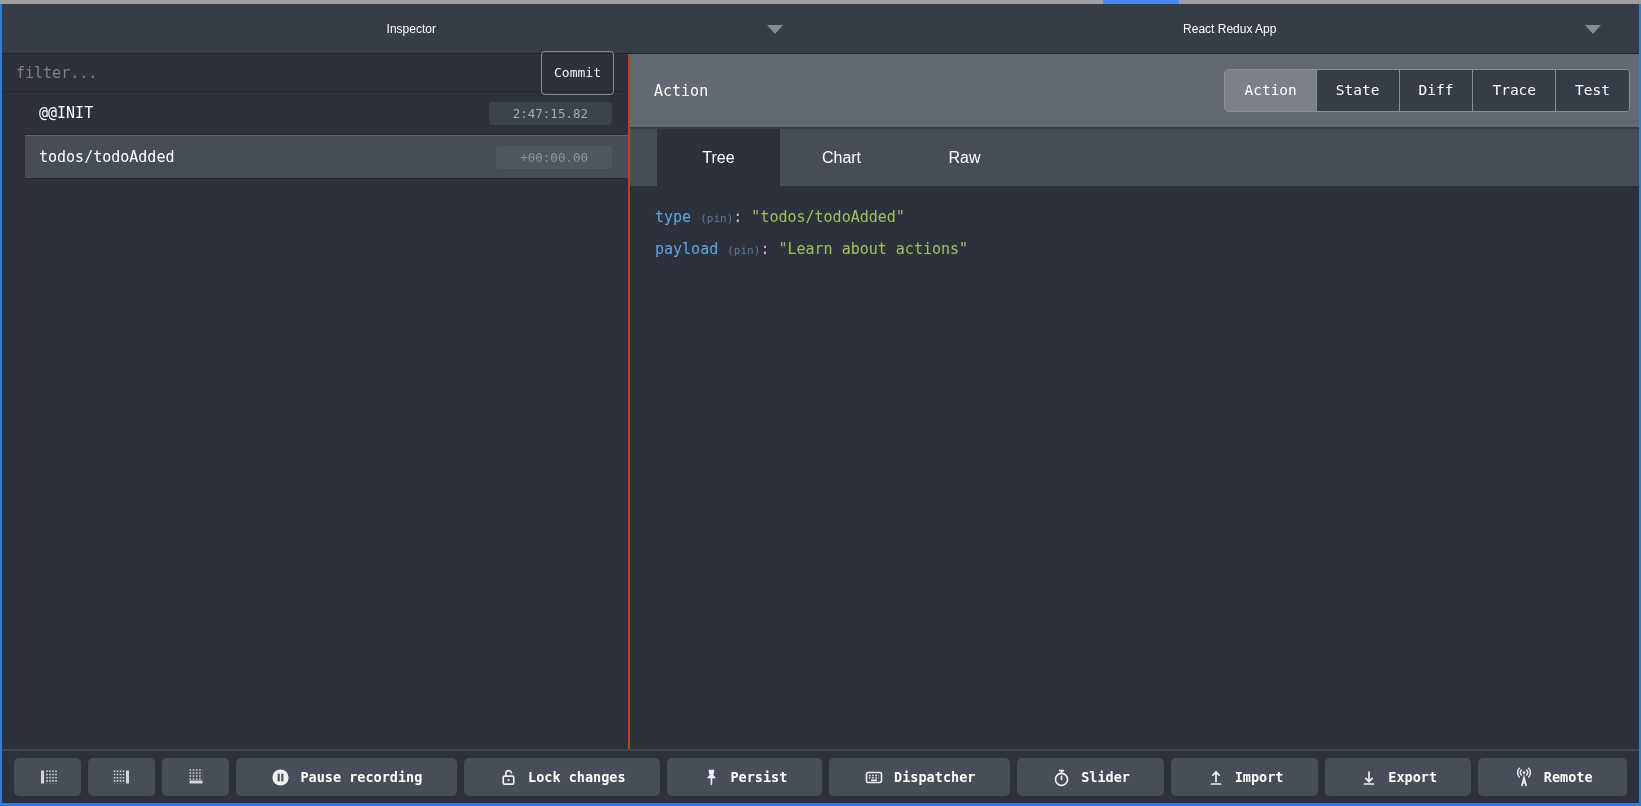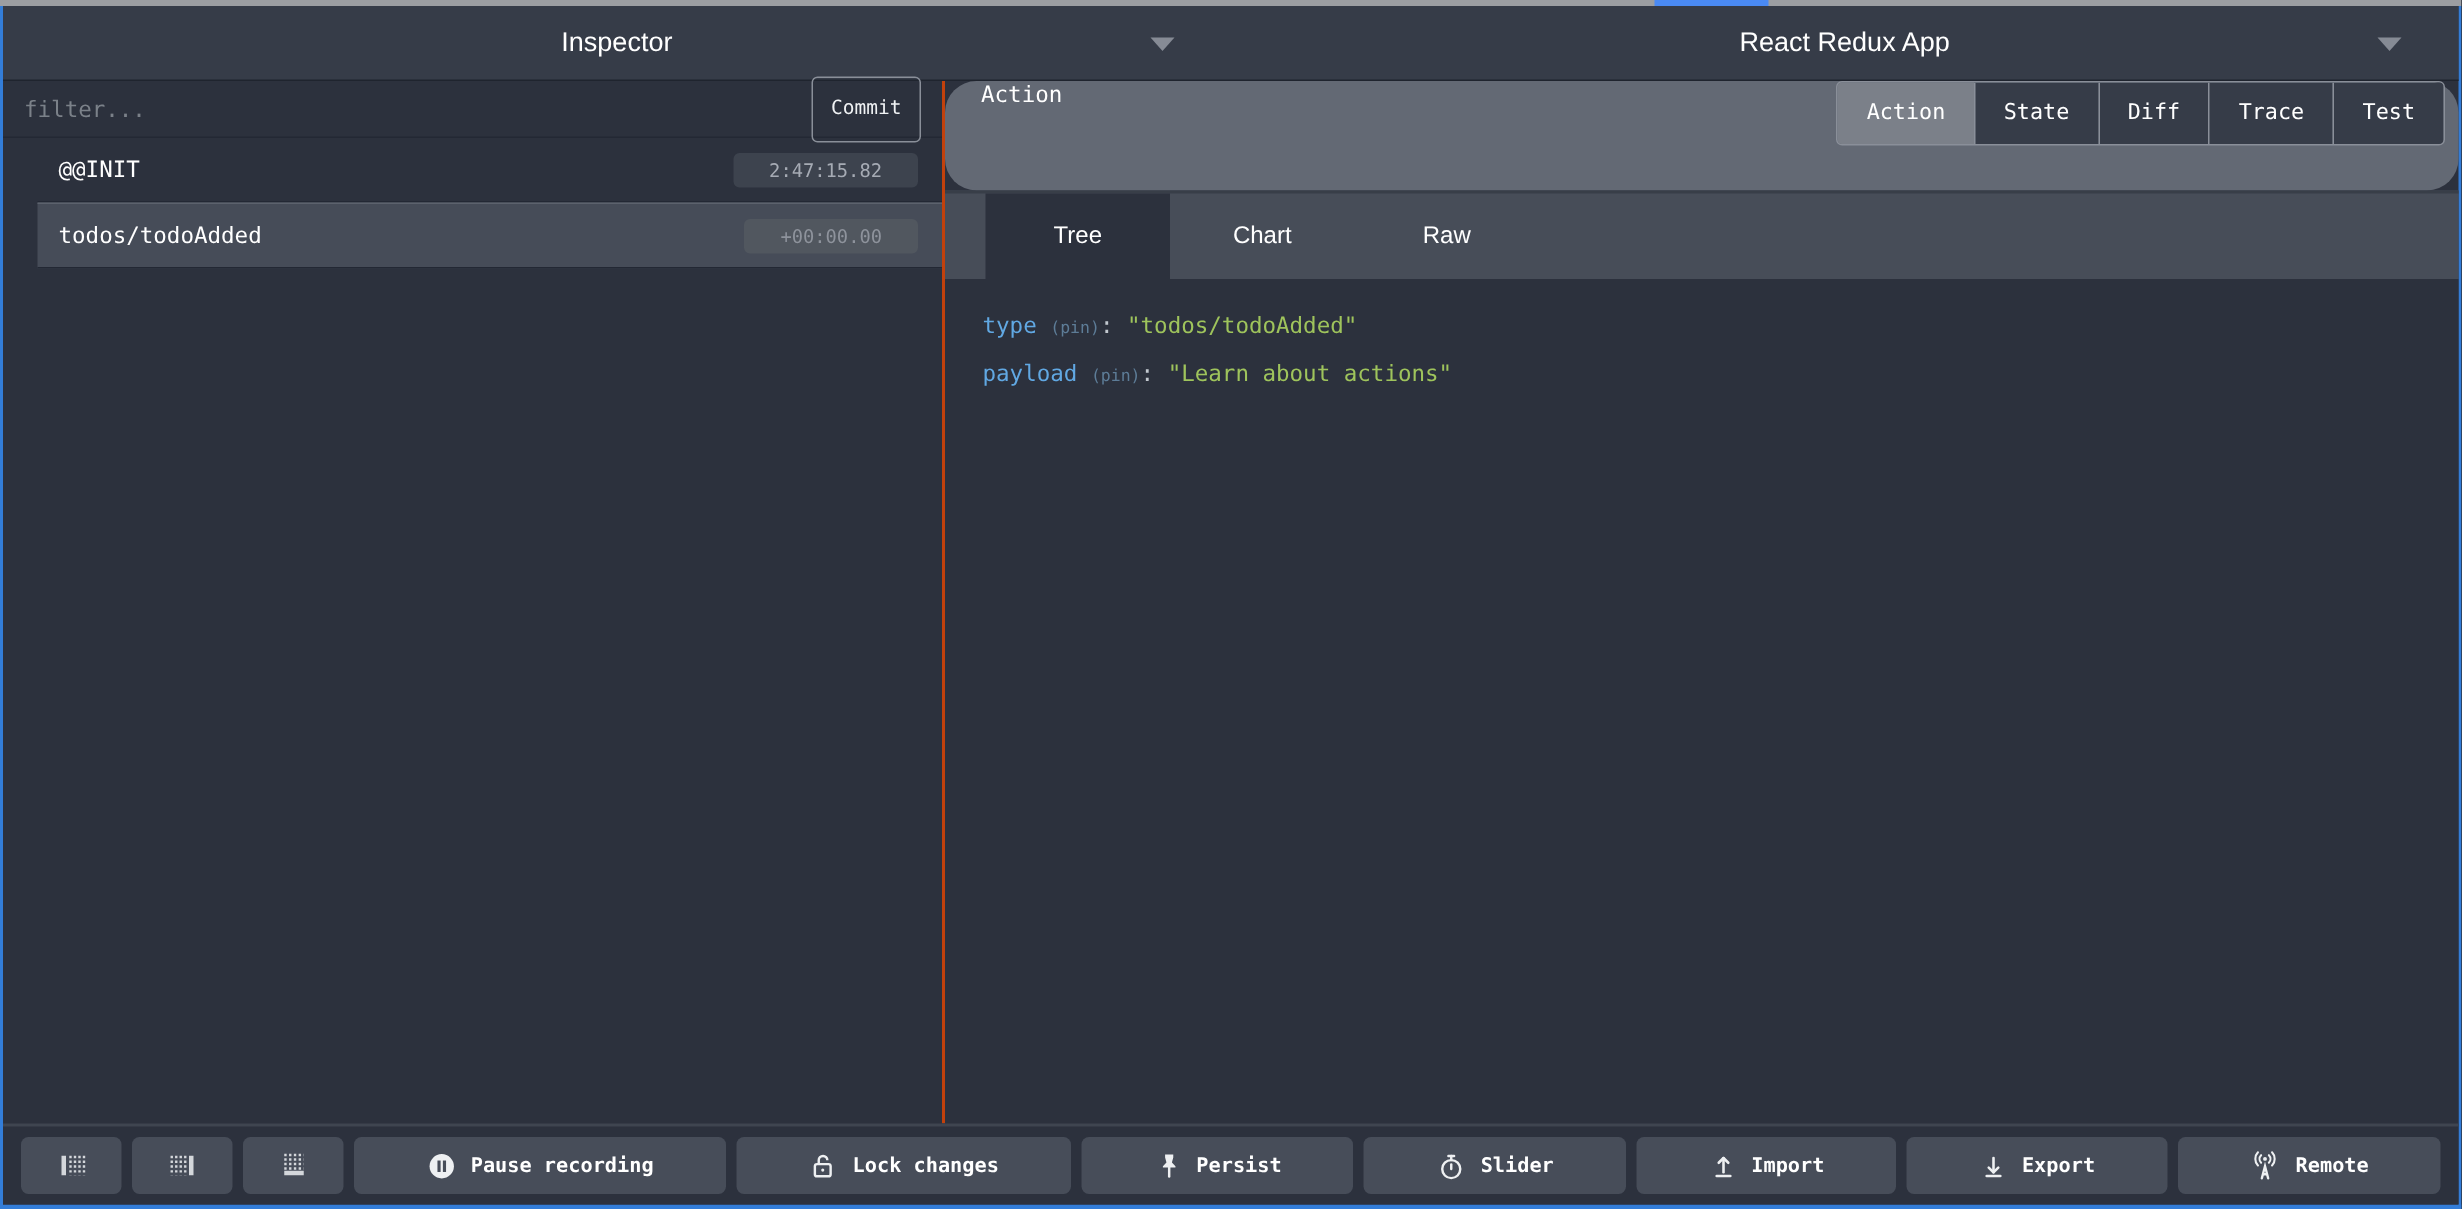--- a/index.html
+++ b/index.html
@@ -17,21 +17,21 @@
   
   .frame {
     position:absolute; top:4px; left:0; right:0; bottom:0;
     border-left:2px solid #337dd8; border-right:2px solid #337dd8; border-bottom:3px solid #337dd8;
     display:flex; flex-direction:column; background:#2c313d;
   }
 
   
   .titlebar { flex:0 0 auto; height:50px; display:flex; background:#363c48; border-bottom:1px solid #1f242e; }
   .titlebar .half { flex:1 1 0; position:relative; display:flex; align-items:center; justify-content:center;
-    color:#ffffff; font-family:"Liberation Sans", sans-serif; font-size:18px; cursor:pointer; }
+    color:#ffffff; font-family:"Liberation Sans", sans-serif; font-size:12px; cursor:pointer; }
   .caret { position:absolute; right:38px; top:50%; margin-top:-4px; width:0; height:0;
     border-left:8px solid transparent; border-right:8px solid transparent; border-top:9px solid #868b95; }
 
   .main { flex:1 1 auto; display:flex; min-height:0; }
 
   
   .left-panel { width:628px; flex:0 0 auto; border-right:2px solid #c2410c; display:flex; flex-direction:column; }
   .filter-bar { flex:0 0 auto; height:38px; display:flex; align-items:center; border-bottom:1px solid #232834; }
   .filter-input { flex:1 1 auto; min-width:0; background:transparent; border:none; outline:none;
     color:#aeb4bd; font-family:"DejaVu Sans Mono",monospace; font-size:15px; padding:0 0 0 14px; }
@@ -43,21 +43,21 @@
   .action-row { flex:0 0 auto; height:43px; display:flex; align-items:center;
     color:#ffffff; font-size:15px; border-bottom:1px solid #232834; padding:0 16px 0 14px; cursor:pointer;margin-left:23px; }
   .action-row.selected { background:#464c58; border-top:1px solid #5c626d; height:44px; }
   .action-time { margin-left:auto; font-size:12.5px; padding:4px 24px; border-radius:4px; }
   .action-row.plain .action-time { background:#3d434e; color:#a6abb4; }
   .action-row.selected .action-time { background:#51575f; color:#8e939c; }
   .list-spacer { flex:1 1 auto; }
 
   
   .right-panel { flex:1 1 auto; min-width:0; display:flex; flex-direction:column; }
-  .rp-header { flex:0 0 auto; height:73px; background:#636974; display:flex; align-items:flex-start;border-radius:21px; }
+  .rp-header { flex:0 0 auto; height:73px; background:#636974; display:flex; align-items:center; }
   .rp-title { color:#ffffff; font-size:15px; padding-left:24px; }
   .main-tabs { margin-left:auto; margin-right:9px; display:flex; border:1px solid #8a8f99; border-radius:4px; overflow:hidden; }
   .main-tab { height:41px; line-height:41px; padding:0 19px; background:#363c48; color:#ffffff;
     font-size:14.5px; border-left:1px solid #8a8f99; cursor:pointer; white-space:nowrap; }
   .main-tab:first-child { border-left:none; }
   .main-tab.selected { background:#7b8089; }
 
   .sub-tabs { flex:0 0 auto; height:59px; background:#474d58; border-top:2px solid #383e48; display:flex; padding-left:27px; }
   .sub-tab { width:123px; text-align:center; line-height:57px; color:#ffffff;
     font-family:"Liberation Sans",sans-serif; font-size:16px; cursor:pointer; }
@@ -209,20 +209,31 @@
     </button>
 
     <button class="tb-btn tb-text-btn">
       <svg width="20" height="20" viewBox="0 0 22 22">
         <path d="M8.5 3h6v2.2l-1 3.6 2.6 2.7v1H6.9v-1l2.6-2.7-1-3.6z" fill="#eef0f2"></path>
         <line x1="11.5" y1="12.5" x2="11.5" y2="19" stroke="#eef0f2" stroke-width="1.8" stroke-linecap="round"></line>
       </svg>
       <span>Persist</span>
     </button>
 
+    <button class="tb-btn tb-text-btn">
+      <svg width="22" height="22" viewBox="0 0 22 22" fill="none" stroke="#eef0f2">
+        <rect x="3.5" y="6.5" width="15" height="10" rx="1.4" stroke-width="1.6"></rect>
+        <g stroke-width="1.5" stroke-dasharray="1.5 1.7">
+          <line x1="6" y1="9.5" x2="16" y2="9.5"></line>
+            <line x1="6" y1="11.8" x2="16" y2="11.8"></line>
+        </g>
+        <line x1="8" y1="14.3" x2="14" y2="14.3" stroke-width="1.6"></line>
+      </svg>
+      <span>Dispatcher</span>
+    </button>
 
     <button class="tb-btn tb-text-btn">
       <svg width="21" height="21" viewBox="0 0 22 22" fill="none" stroke="#eef0f2" stroke-width="1.7" stroke-linecap="round">
         <circle cx="11" cy="13" r="6.3"></circle>
         <line x1="9" y1="3.8" x2="13" y2="3.8"></line>
         <line x1="11" y1="3.8" x2="11" y2="6.7"></line>
         <line x1="11" y1="13" x2="11" y2="9.8"></line>
       </svg>
       <span>Slider</span>
     </button>

